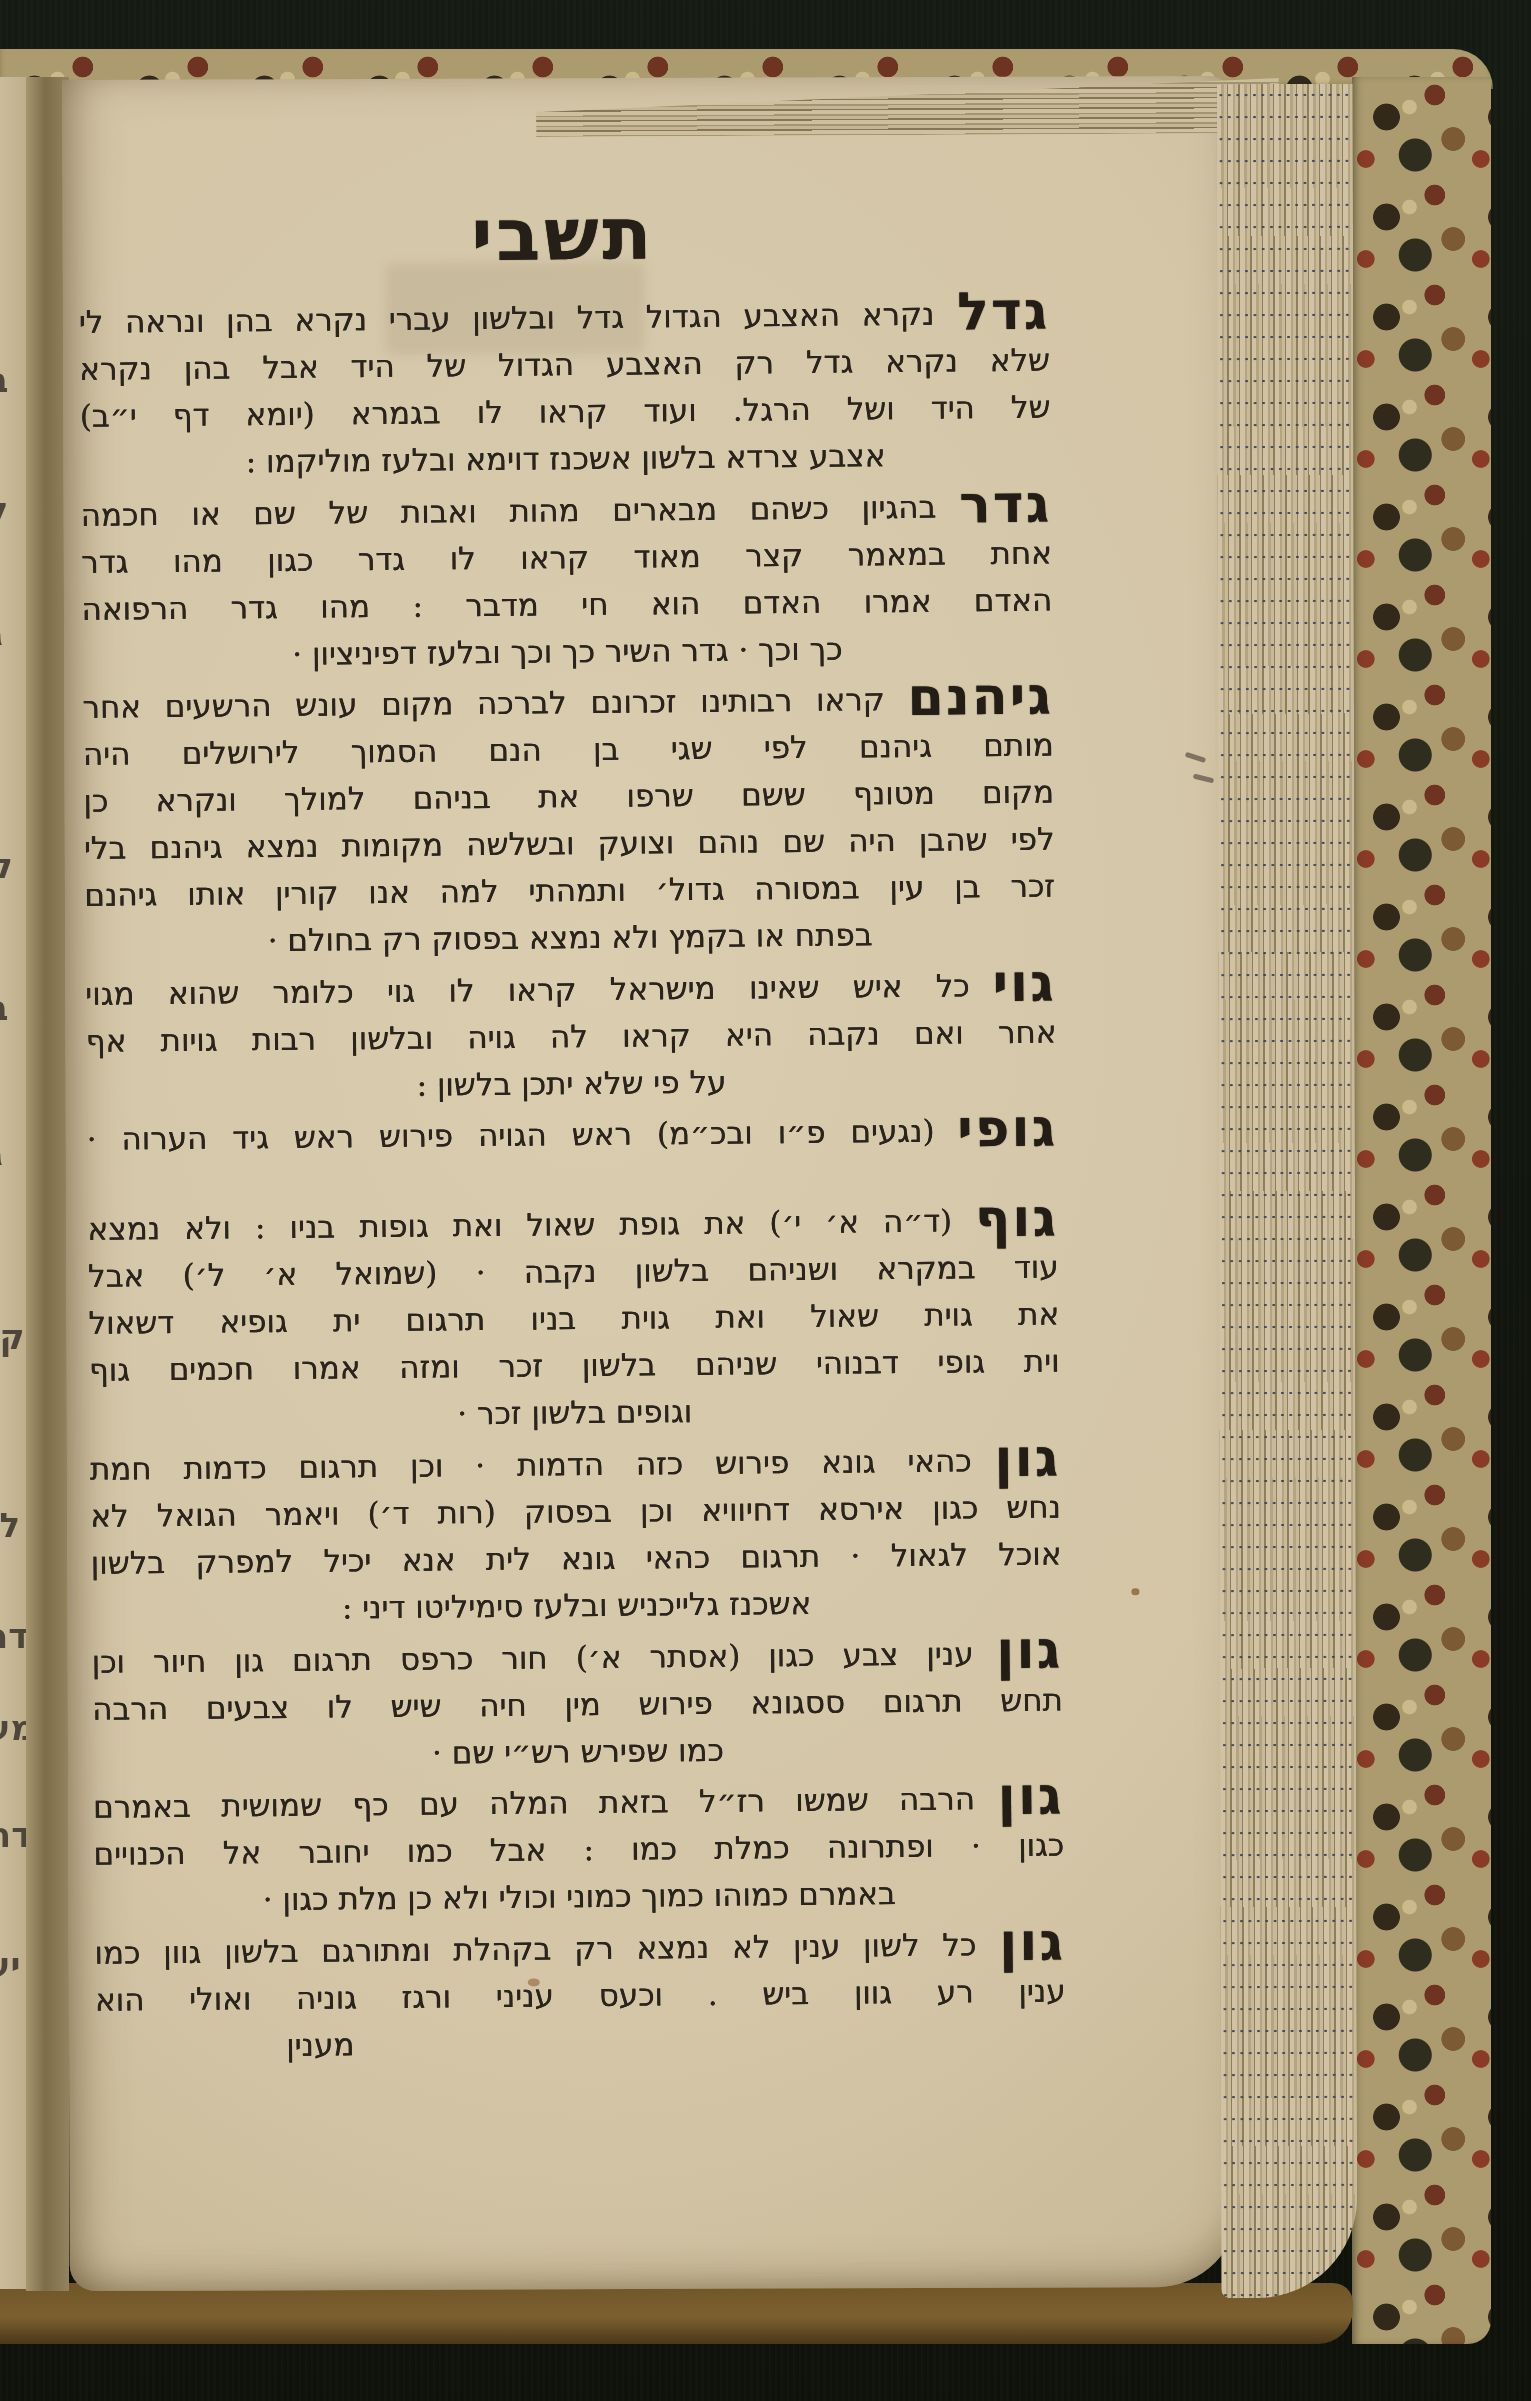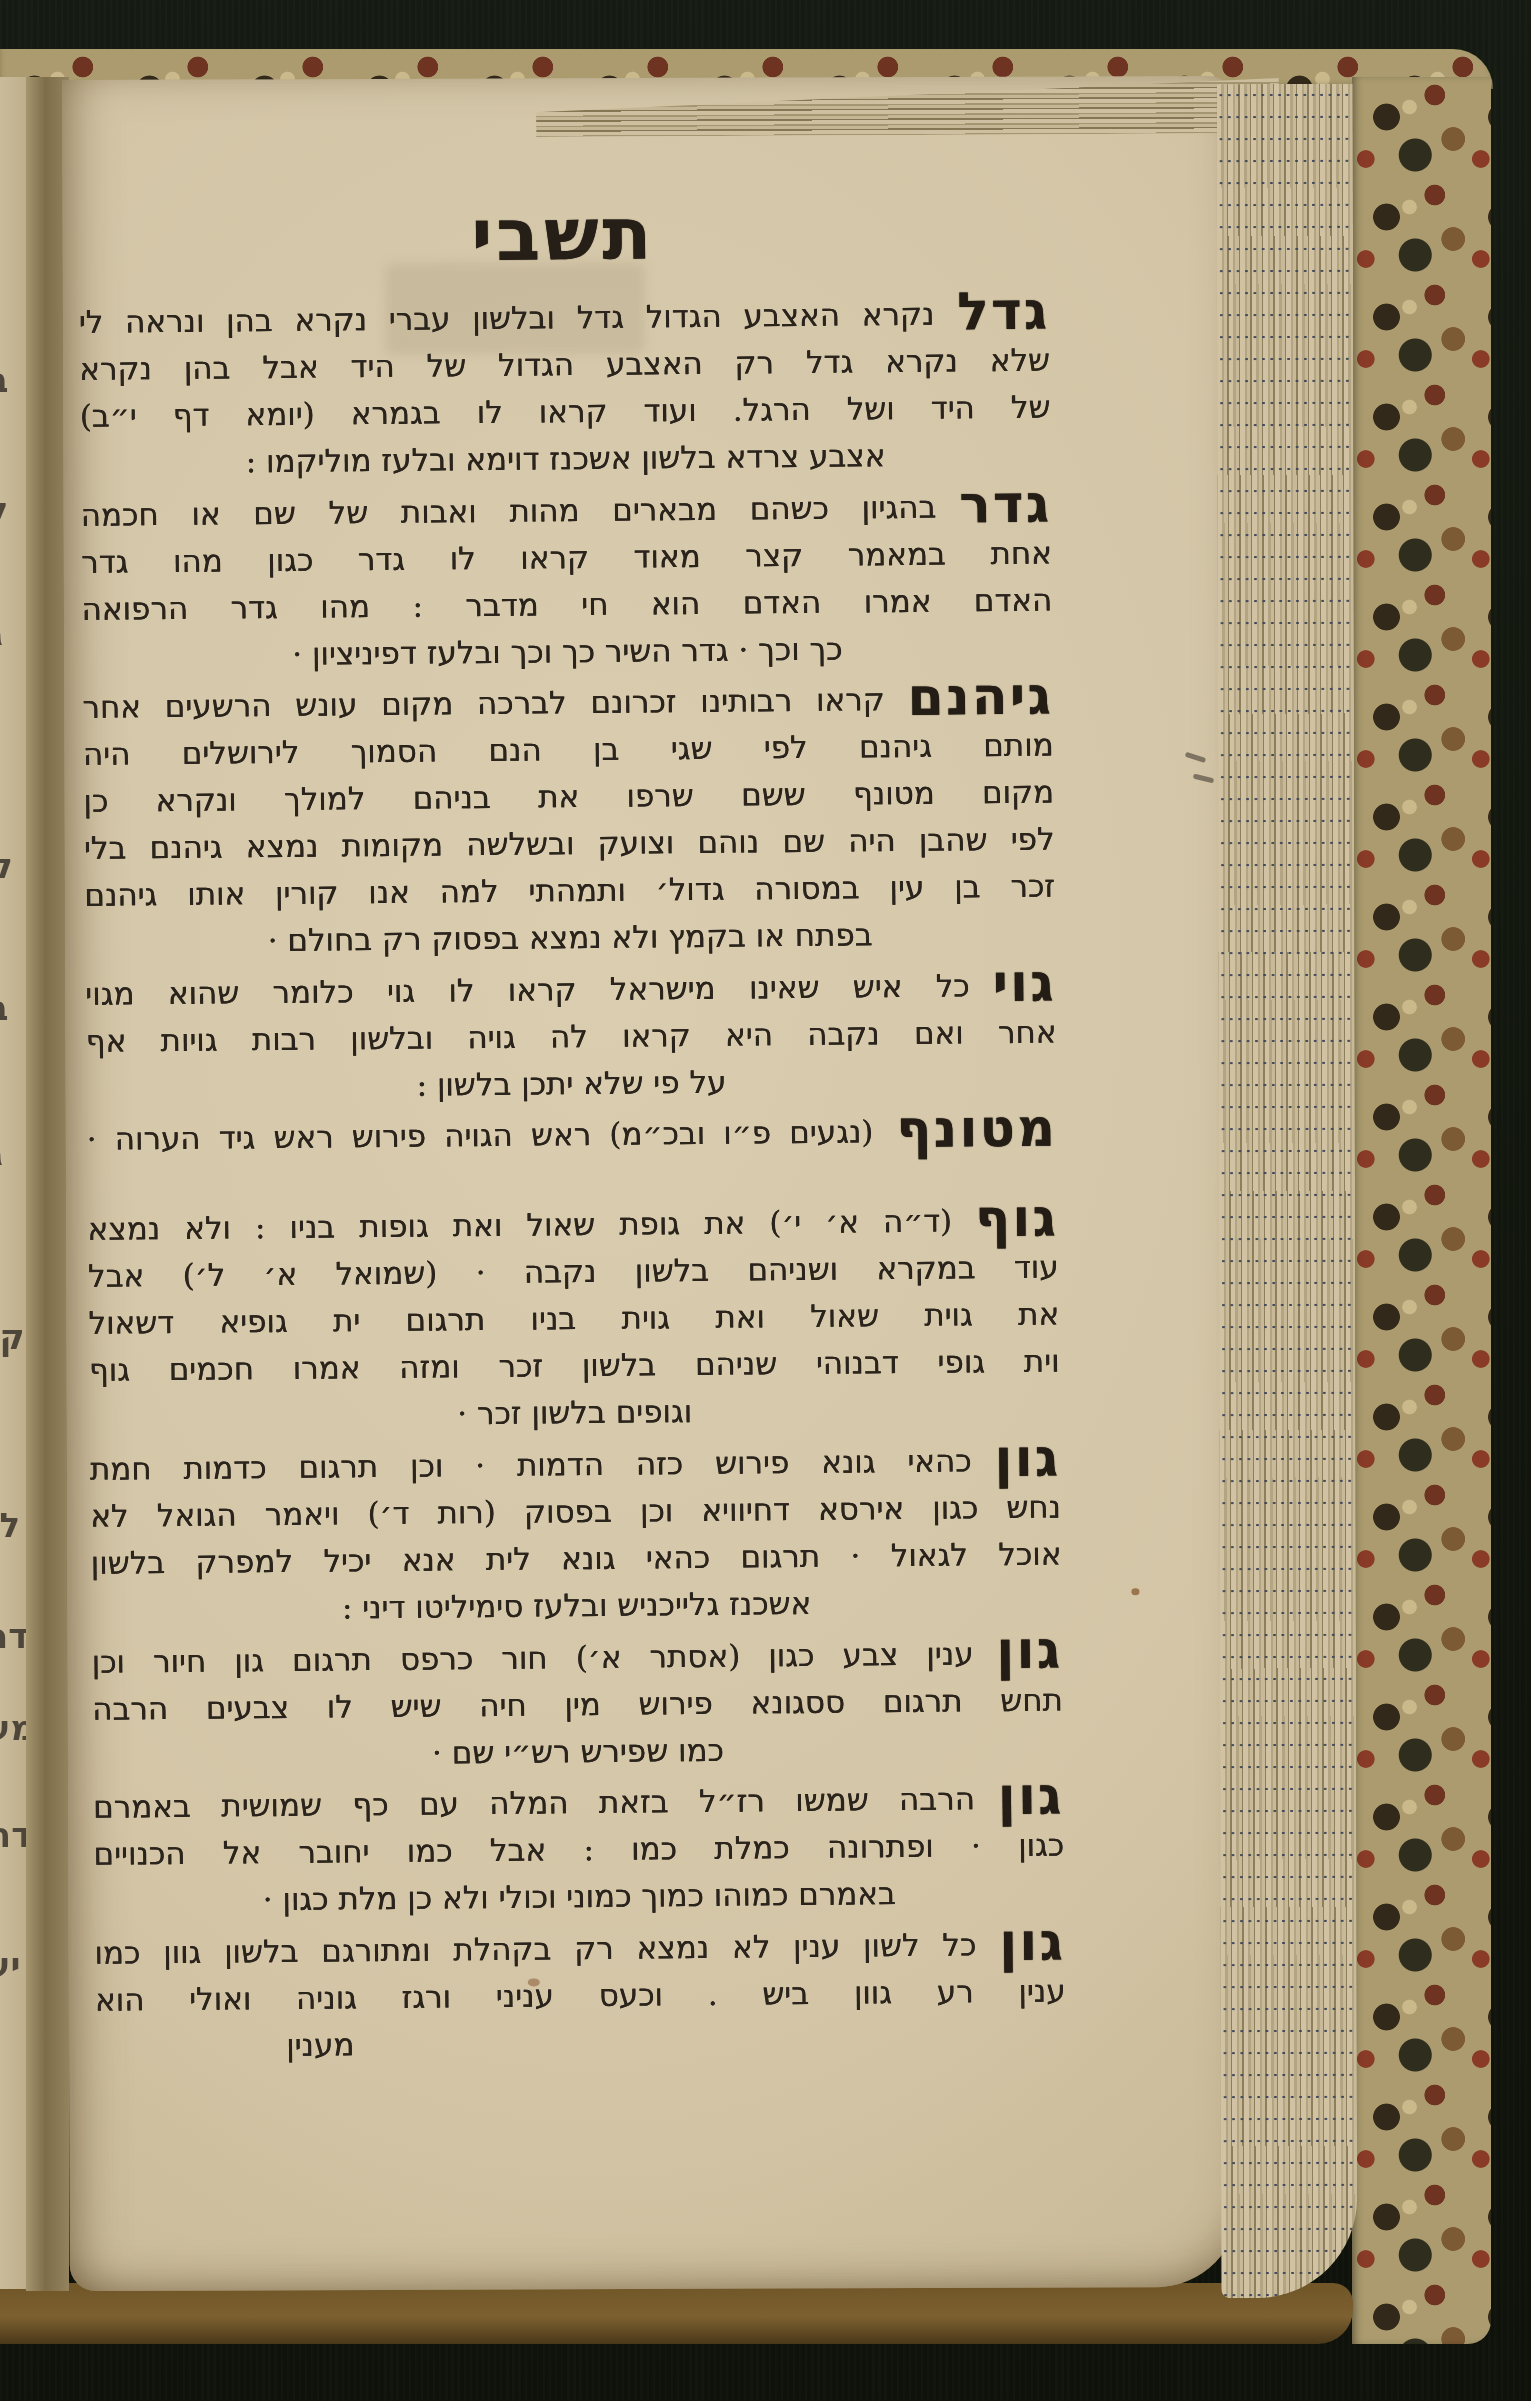--- a/index.html
+++ b/index.html
@@ -123,21 +123,21 @@
             <div class="line">זכר בן עין במסורה גדול׳ ותמהתי למה אנו קורין אותו גיהנם</div>
             <div class="line center">בפתח או בקמץ ולא נמצא בפסוק רק בחולם ·</div>
           </div>
           <div class="entry">
             <span class="headword">גוי</span>
             <div class="line">כל איש שאינו מישראל קראו לו גוי כלומר שהוא מגוי</div>
             <div class="line">אחר ואם נקבה היא קראו לה גויה ובלשון רבות גויות אף</div>
             <div class="line center">על פי שלא יתכן בלשון :</div>
           </div>
           <div class="entry">
-            <span class="headword">מטונף</span>
+            <span class="headword">גופי</span>
             <div class="line">(נגעים פ״ו ובכ״מ) ראש הגויה פירוש ראש גיד הערוה ·</div>
           </div>
           <div class="entry">
             <span class="headword">גוף</span>
             <div class="line">(ד״ה א׳ י׳) את גופת שאול ואת גופות בניו : ולא נמצא</div>
             <div class="line">עוד במקרא ושניהם בלשון נקבה · (שמואל א׳ ל׳) אבל</div>
             <div class="line">את גוית שאול ואת גוית בניו תרגום ית גופיא דשאול</div>
             <div class="line">וית גופי דבנוהי שניהם בלשון זכר ומזה אמרו חכמים גוף</div>
             <div class="line center">וגופים בלשון זכר ·</div>
           </div>

